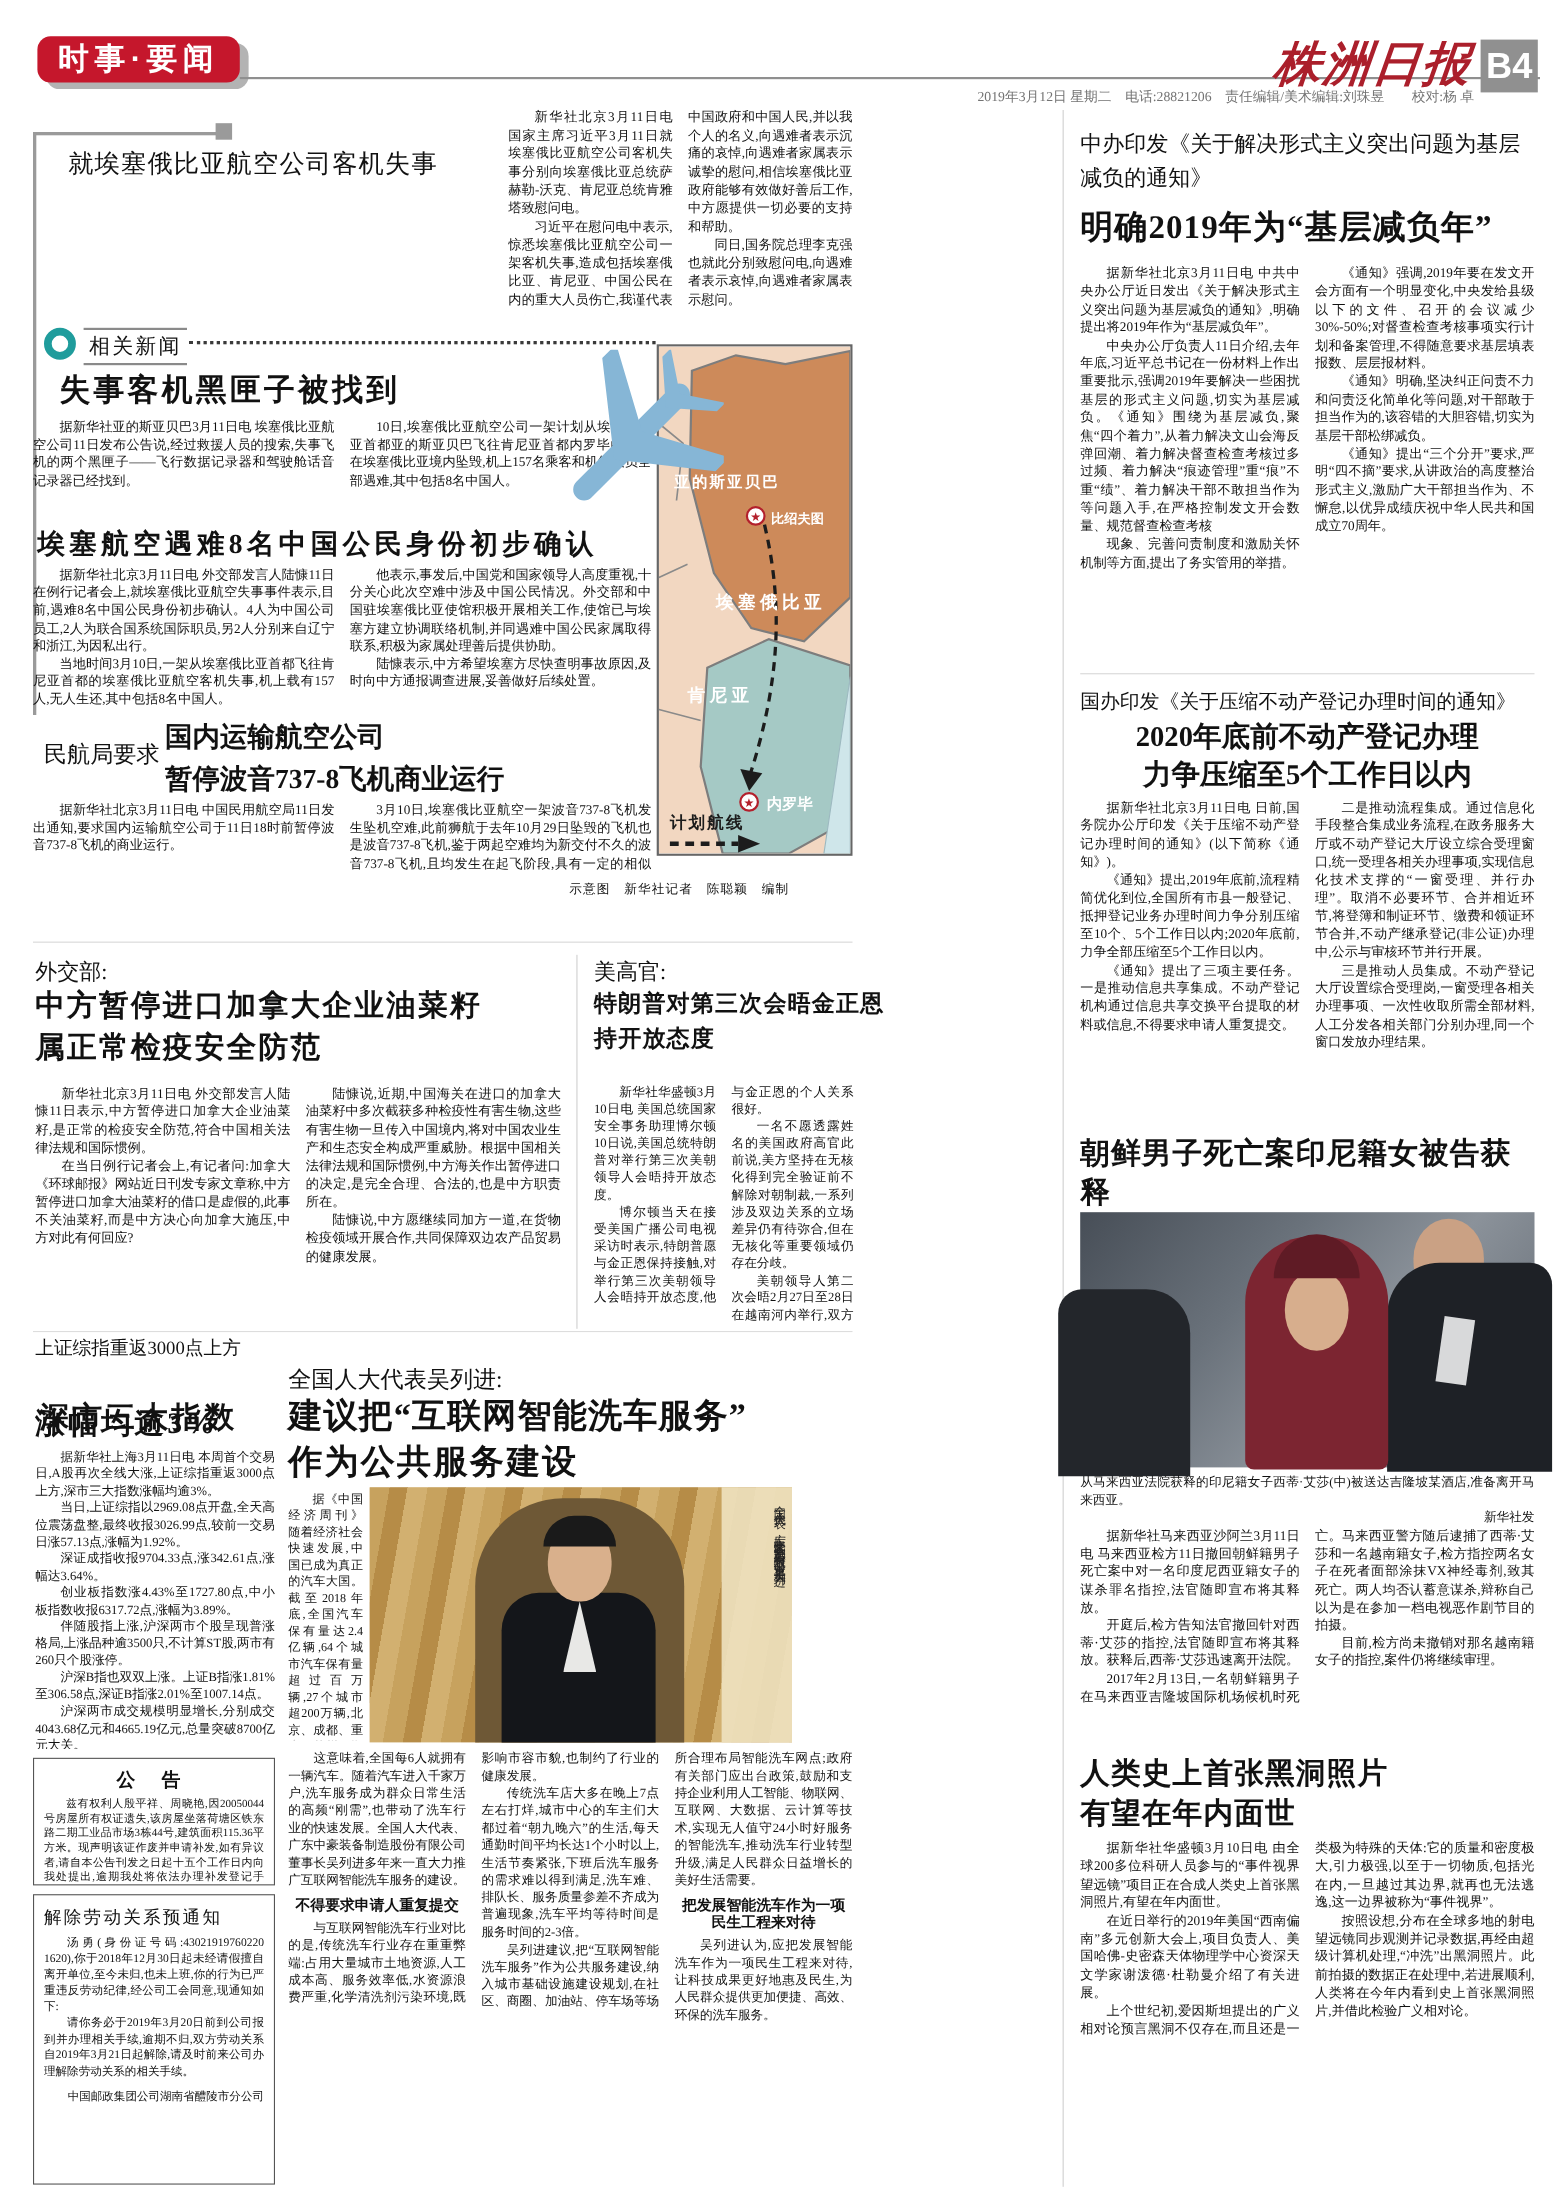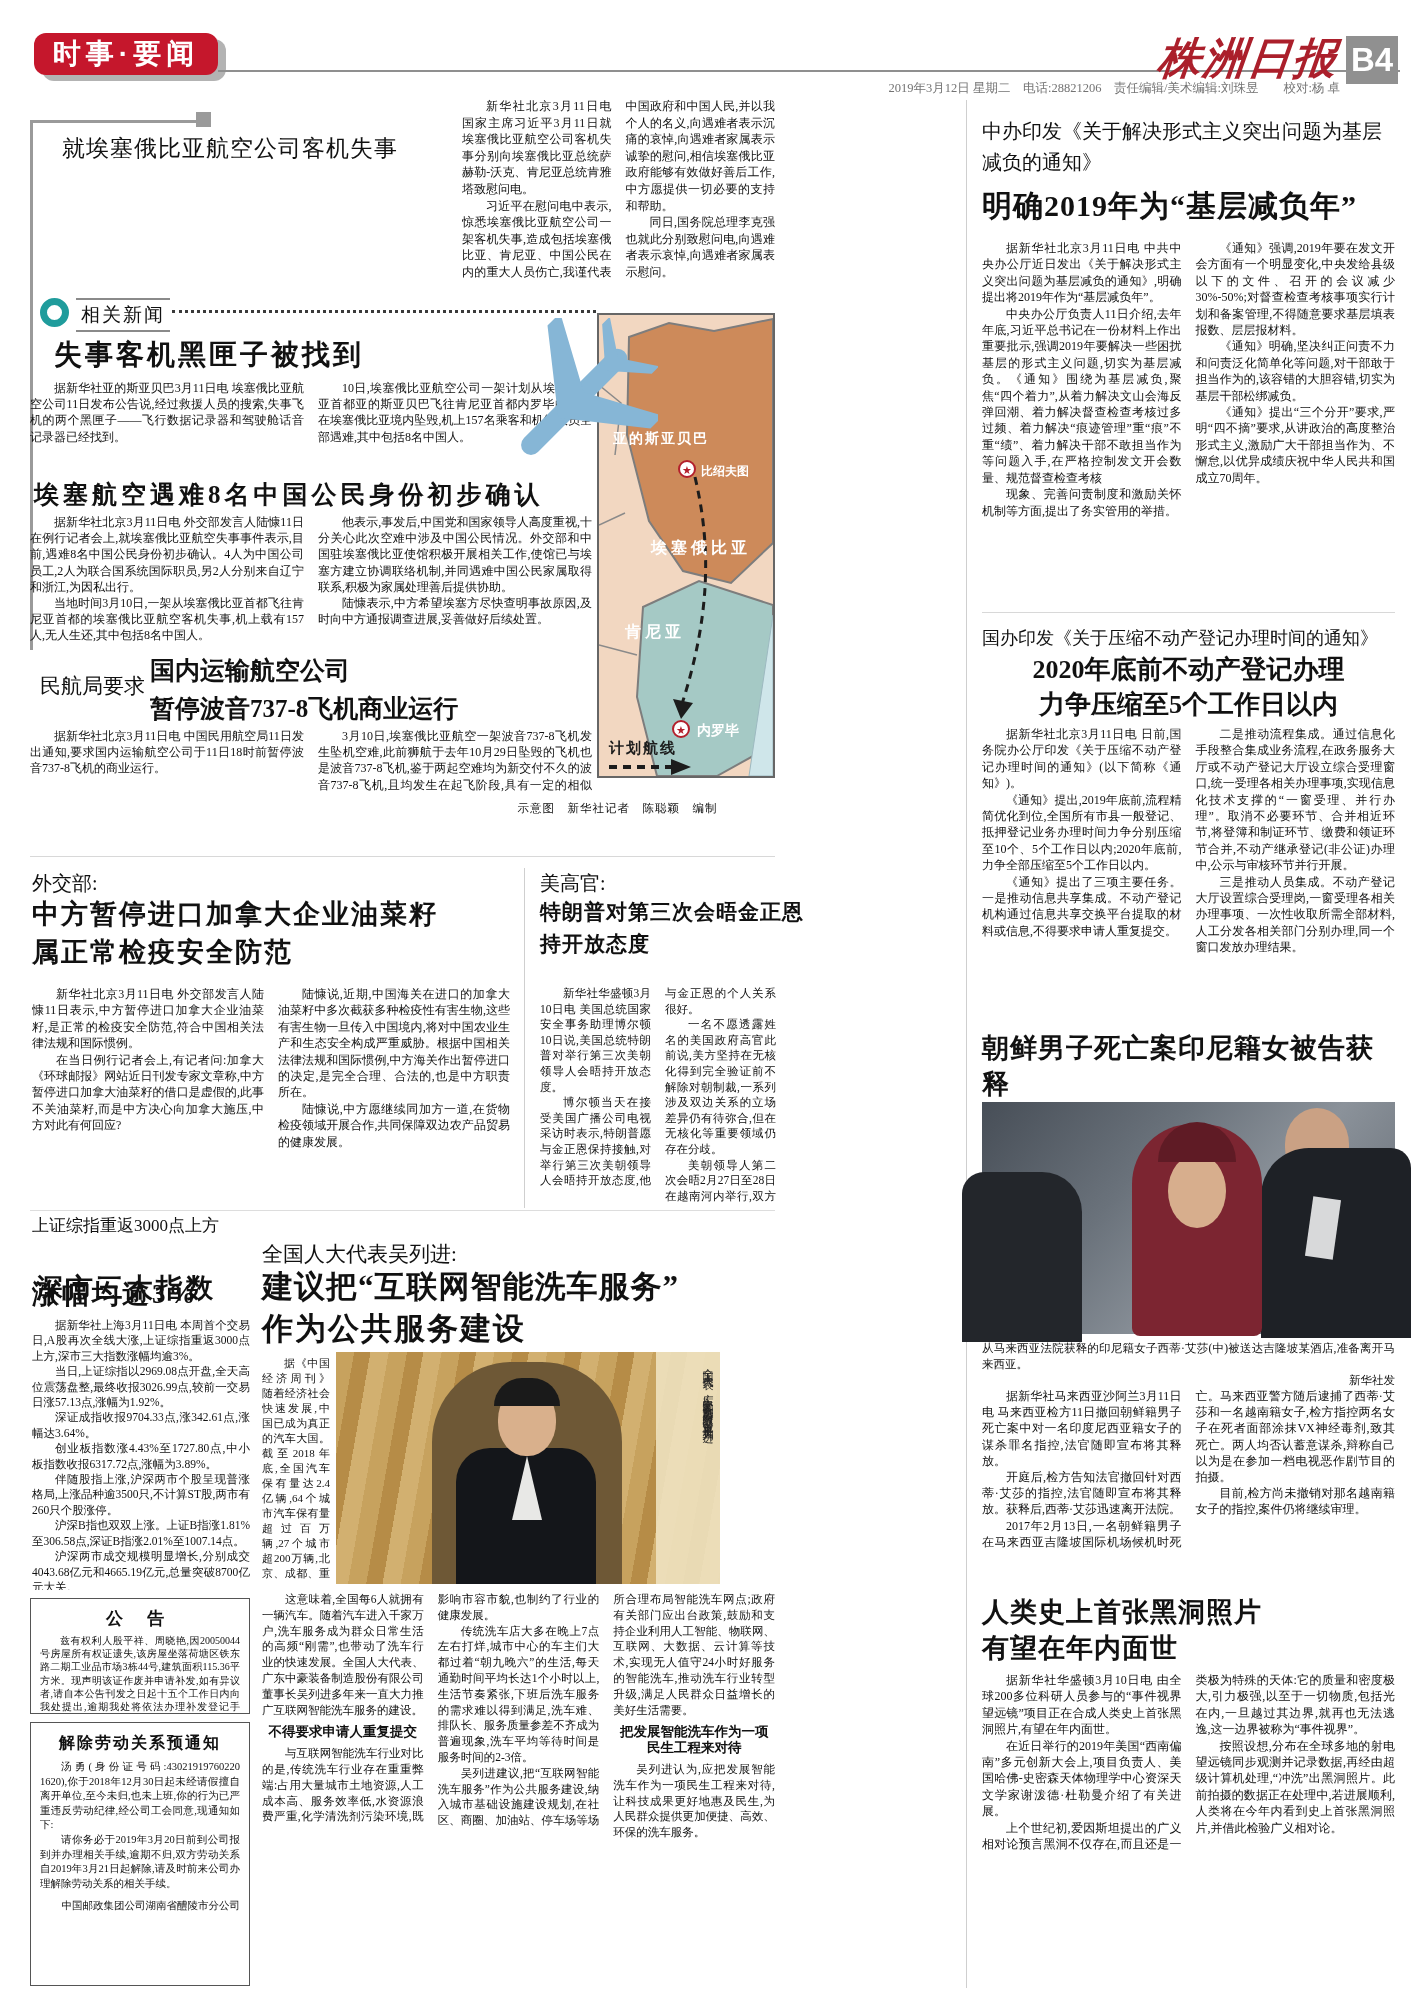--- a/index.html
+++ b/index.html
@@ -84,21 +84,21 @@
   
   .st-kicker{left:32px;top:1214px;font-size:17px;}
   .st-h1{left:36px;top:1238px;font-size:27px;letter-spacing:3px;margin-top:32px;}
   .st-h2{left:32px;top:1276px;font-size:27px;letter-spacing:3px;}
   .st-body{left:32px;top:1318px;width:218px;height:272px;font-size:11.5px;line-height:15.4px;}
   .noticebox{border:1px solid #555;box-sizing:border-box;padding:8px 9px;}
   .gg-box{left:30px;top:1598px;width:220px;height:116px;}
   .gg-title{text-align:center;font-size:17px;font-weight:bold;letter-spacing:10px;margin:0 0 4px 0;}
   .gg-body{font-size:10px;line-height:13.2px;}
   .tz-box{left:30px;top:1722px;width:220px;height:264px;}
-  .tz-title{text-align:center;font-size:16px;font-weight:bold;letter-spacing:2px;margin:2px 0 6px 0;}
+  .tz-title{font-size:16px;font-weight:normal;letter-spacing:2px;margin:2px 0 6px 0;}
   .tz-body{font-size:10.5px;line-height:14.6px;}
   .tz-sign{text-align:right;font-size:10.5px;margin-top:8px;}
   
   .cw-kicker{left:262px;top:1240px;font-size:21px;}
   .cw-h1{left:262px;top:1266px;font-size:31px;letter-spacing:1px;}
   .cw-h2{left:262px;top:1308px;font-size:31px;letter-spacing:2px;}
   .cw-intro{left:262px;top:1356px;width:68px;height:226px;font-size:11px;line-height:15px;}
   .photo2{left:336px;top:1352px;width:384px;height:232px;background:
           repeating-linear-gradient(100deg,#c7a25e 0 18px,#b68c47 18px 34px,#d2b070 34px 52px);}
   .p2-chair{position:absolute;left:96px;top:10px;width:190px;height:222px;background:#6e5836;border-radius:80px 80px 0 0;}

